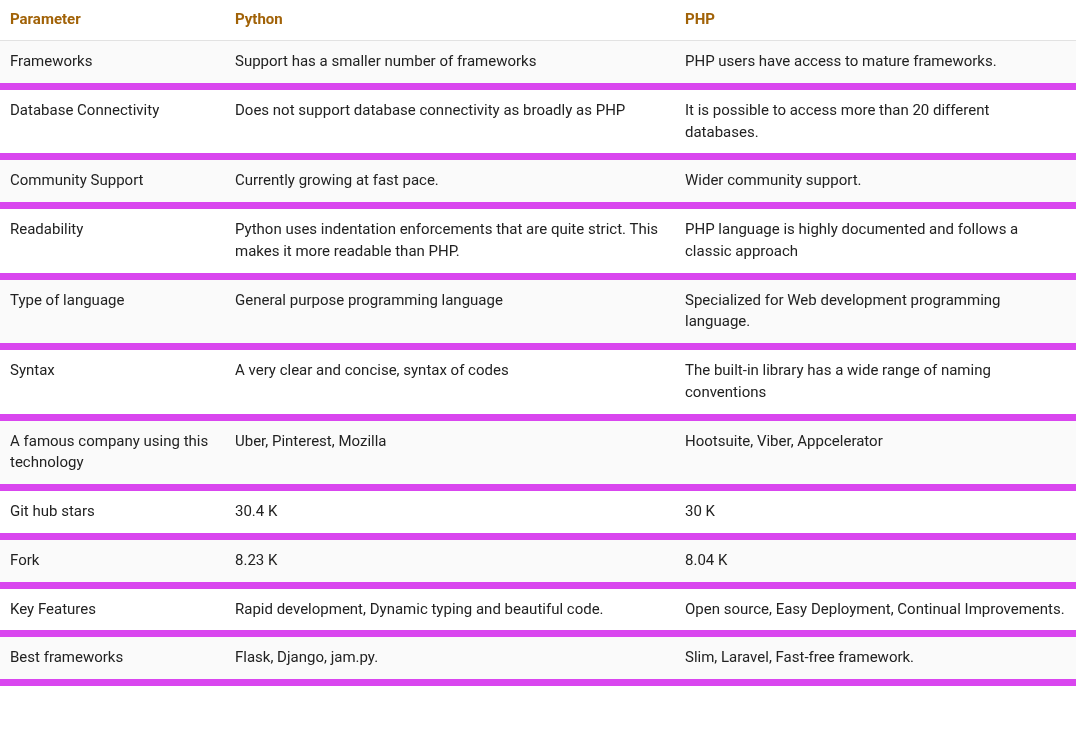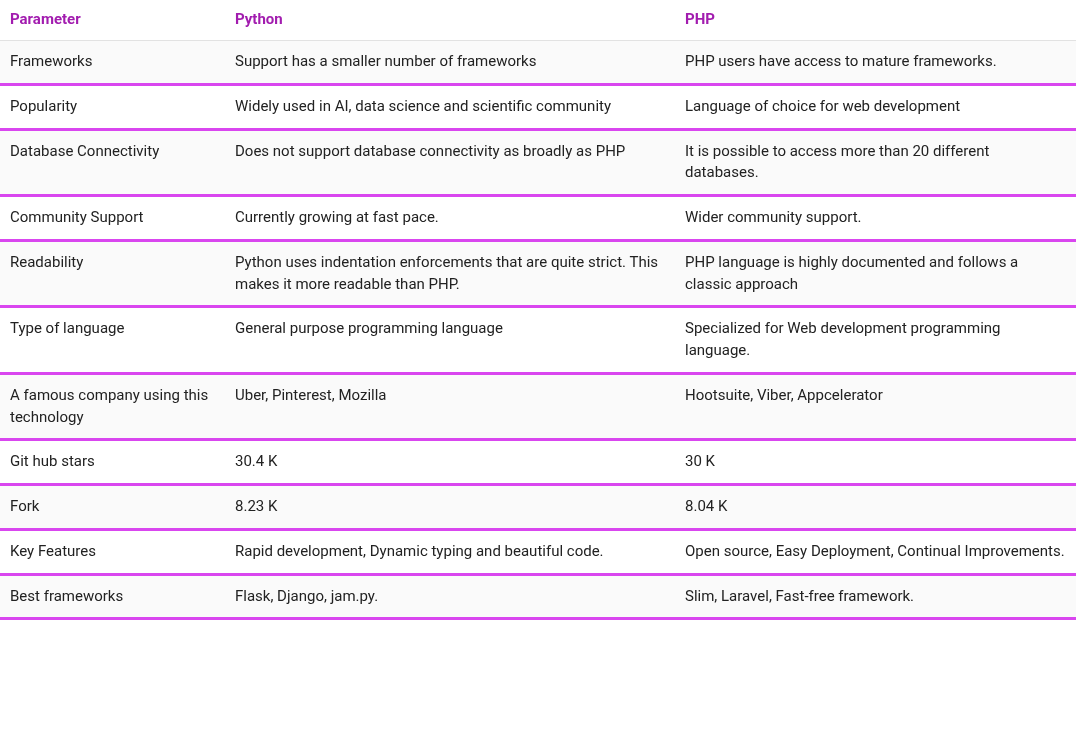--- a/index.html
+++ b/index.html
@@ -15,25 +15,25 @@
     border-collapse: collapse;
     table-layout: fixed;
   }
   thead th {
     text-align: left;
     font-weight: 700;
     padding: 10px 10px 12px 10px;
     border-bottom: 1px solid #e2e2e2;
     background: #fff;
     font-size: 15px;
-    color: #a21caf;
+    color: #a16207;
   }
   tbody td {
     padding: 10px 10px;
-    border-bottom: 3px solid #d946ef;
+    border-bottom: 7px solid #d946ef;
     vertical-align: top;
     line-height: 1.45;
     color: #222;
   }
   tbody tr:nth-child(odd) { background: #fafafa; }
   tbody tr:nth-child(even) { background: #ffffff; }
   col.c1 { width: 225px; }
   col.c2 { width: 450px; }
   col.c3 { width: 401px; }
   sup { font-size: 0.75em; vertical-align: super; line-height: 0; }
@@ -54,43 +54,43 @@
       <th>PHP</th>
     </tr>
   </thead>
   <tbody>
       <tr>
         <td>Frameworks</td>
         <td>Support has a smaller number of frameworks</td>
         <td>PHP users have access to mature frameworks.</td>
       </tr>
       <tr>
-        <td>Popularity</td>
-        <td>Widely used in AI, data science and scientific community</td>
-        <td>Language of choice for web development</td>
-      </tr>
-      <tr>
         <td>Database Connectivity</td>
         <td>Does not support database connectivity as broadly as PHP</td>
         <td>It is possible to access more than 20 different databases.</td>
       </tr>
       <tr>
         <td>Community Support</td>
         <td>Currently growing at fast pace.</td>
         <td>Wider community support.</td>
       </tr>
       <tr>
         <td>Readability</td>
         <td>Python uses indentation enforcements that are quite strict. This makes it more readable than PHP.</td>
         <td>PHP language is highly documented and follows a classic approach</td>
       </tr>
       <tr>
         <td>Type of language</td>
         <td>General purpose programming language</td>
         <td>Specialized for Web development programming language.</td>
+      </tr>
+      <tr>
+        <td>Syntax</td>
+        <td>A very clear and concise, syntax of codes</td>
+        <td>The built-in library has a wide range of naming conventions</td>
       </tr>
       <tr>
         <td>A famous company using this technology</td>
         <td>Uber, Pinterest, Mozilla</td>
         <td>Hootsuite, Viber, Appcelerator</td>
       </tr>
       <tr>
         <td>Git hub stars</td>
         <td>30.4 K</td>
         <td>30 K</td>

